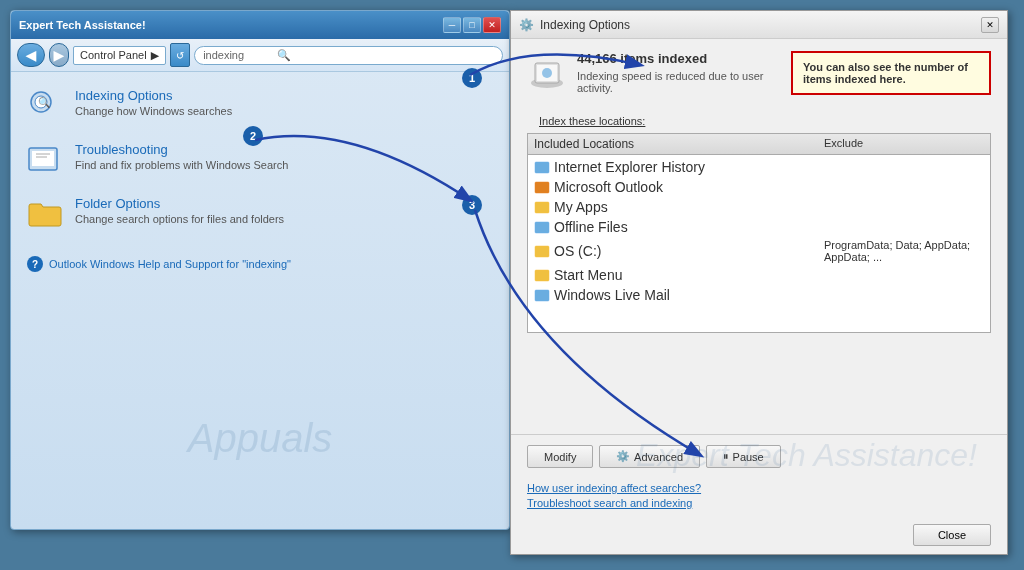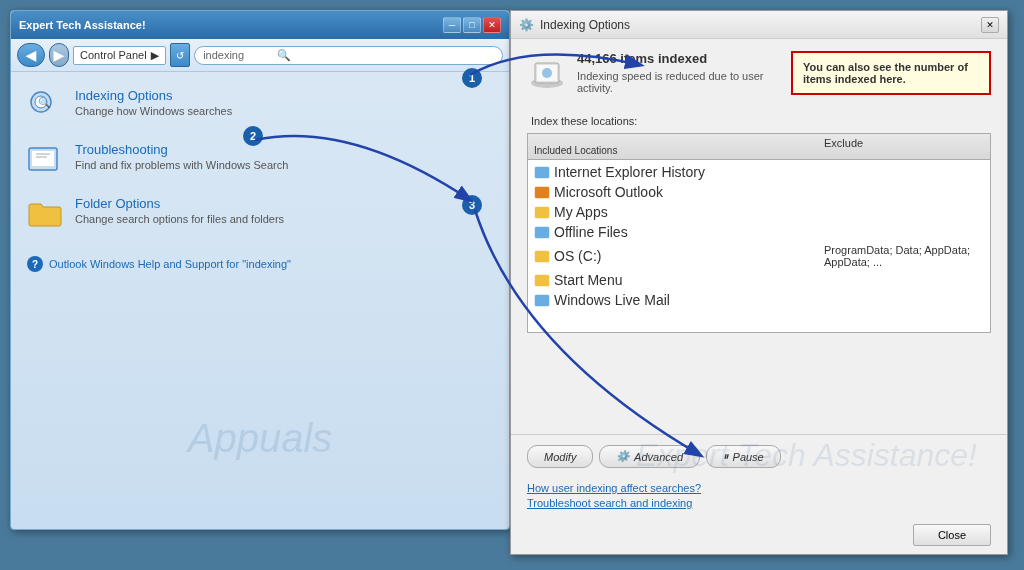--- a/index.html
+++ b/index.html
@@ -297,43 +297,43 @@
     }
 
     .speed-note {
       font-size: 11px;
       color: #555;
     }
 
     .section-label {
       font-size: 11px;
       color: #333;
-      margin: 12px 0 6px 4px;
+      margin: 12px 0 6px 12px;
+      text-decoration: underline;
     }
 
     
     .locations-table {
       border: 1px solid #aaa;
       background: white;
       height: 200px;
       overflow: hidden;
     }
 
     .table-header {
       display: flex;
       background: linear-gradient(to bottom, #e8e8e8, #d8d8d8);
       border-bottom: 1px solid #aaa;
       padding: 3px 6px;
     }
 
     .th-included {
       flex: 1;
-      font-size: 10px;
-      color: #333;
-      margin-top: 8px;
+      font-size: 12px;
+      color: #333;
     }
 
     .th-exclude {
       width: 160px;
       font-size: 11px;
       color: #333;
     }
 
     .table-body {
       padding: 2px 0;
@@ -372,28 +372,27 @@
       gap: 6px;
       padding: 10px 16px;
       background: #f0f0f0;
       border-top: 1px solid #ccc;
     }
 
     .action-btn {
       padding: 4px 16px;
       background: linear-gradient(to bottom, #f8f8f8, #e0e0e0);
       border: 1px solid #aaa;
-      border-radius: 10px;
+      border-radius: 2px;
       cursor: pointer;
       font-size: 11px;
       color: #333;
       display: flex;
       align-items: center;
       gap: 4px;
-      font-style: italic;
     }
 
     .links-area {
       padding: 4px 16px 8px;
     }
 
     .help-link-right {
       color: #1a6ab8;
       font-size: 11px;
       cursor: pointer;

